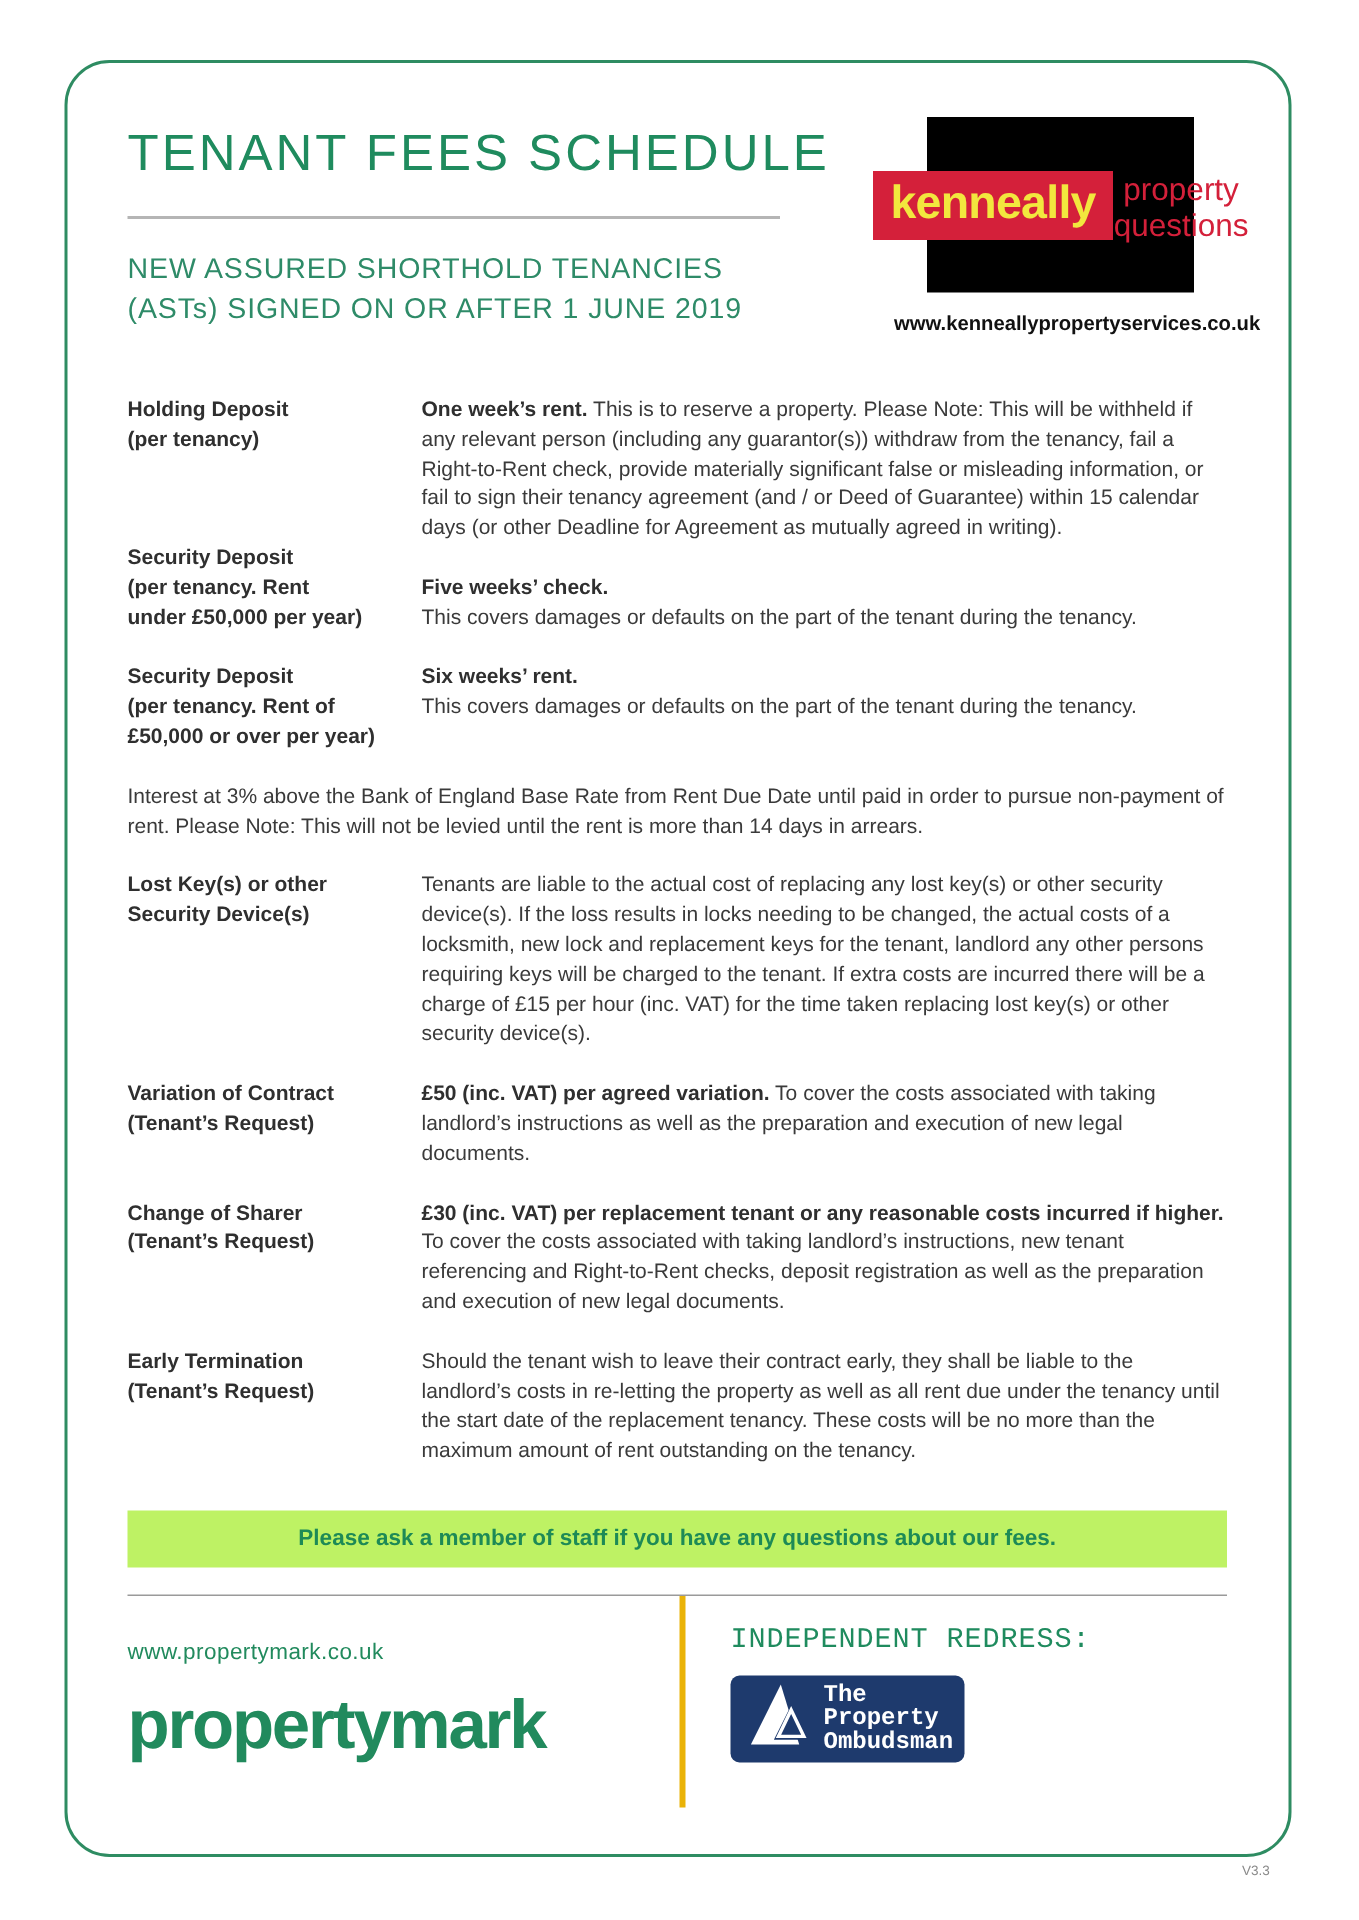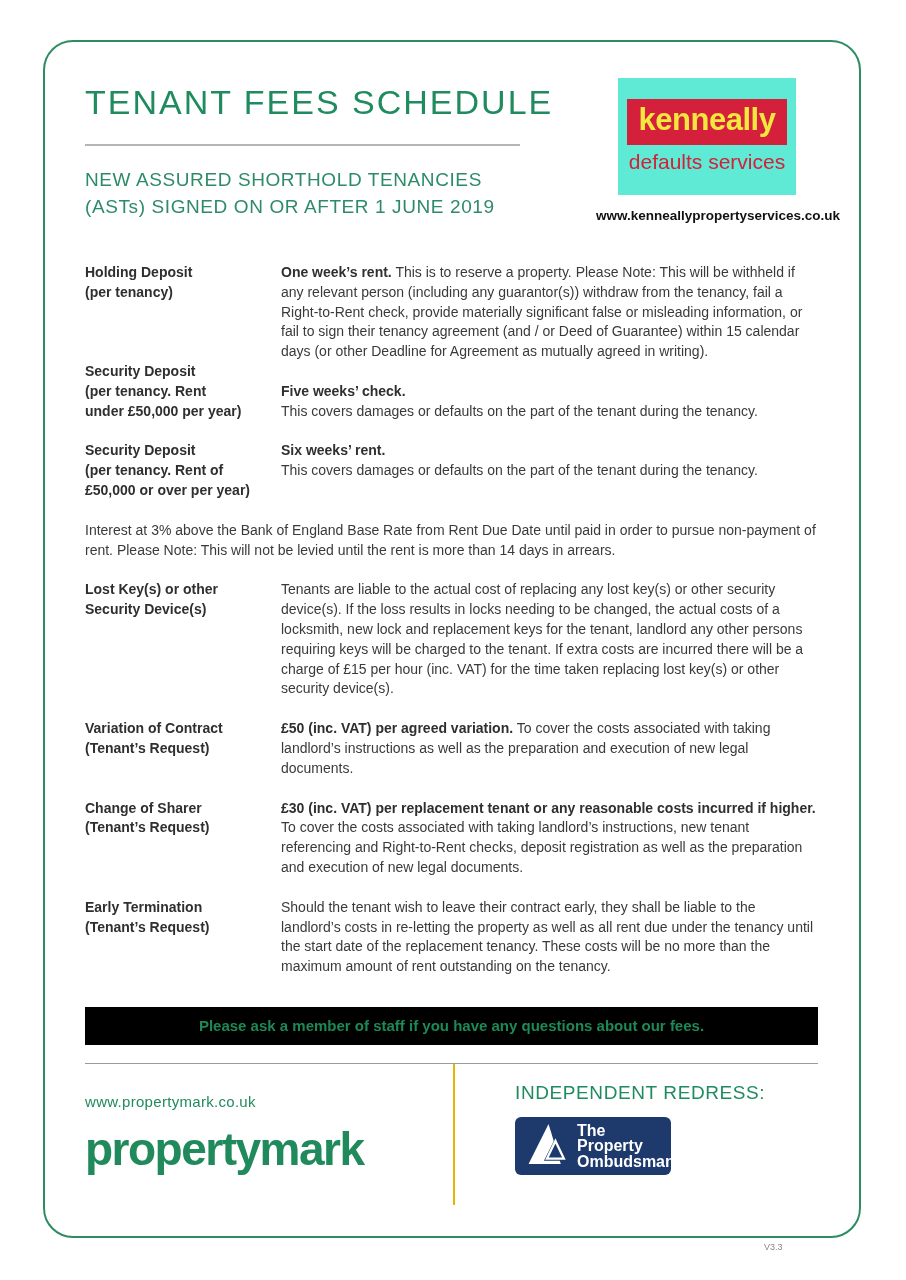--- a/index.html
+++ b/index.html
@@ -41,22 +41,22 @@
     font-size: 19px;
     line-height: 27px;
     color: #2e8b68;
     letter-spacing: 0.6px;
     white-space: pre-line;
   }
   .header-right { width: 222px; text-align: center; margin-top: -2px; }
   .logo-yellow {
     width: 178px; height: 117px;
     margin: 0 auto;
-    background: #5eead4;
-    display: flex; flex-direction: column;
+    background: #000000;
+    display: flex; flex-direction: row;
     align-items: center; justify-content: center;
   }
   .logo-redbox {
     background: #d4203a;
     padding: 3px 12px 7px 12px;
   }
   .logo-name {
     font-size: 31px;
     font-weight: 600;
     color: #f2e73e;
@@ -95,37 +95,37 @@
     line-height: 19.8px;
     color: #3a3a3a;
     white-space: pre-line;
   }
   .fee-desc strong { color: #2f2f2f; }
   .fee-row.offset-desc .fee-desc { padding-top: 19.8px; }
   
   .banner {
     margin-top: 30px;
     height: 38px;
-    background: #000000;
+    background: #bef264;
     display: flex; align-items: center; justify-content: center;
   }
   .banner-text {
     font-size: 15px;
     font-weight: bold;
     color: #1d8a56;
   }
   
   .footer {
     margin-top: 18px;
     border-top: 1px solid #9a9a9a;
     display: flex;
     min-height: 142px;
   }
   .footer-left { width: 368px; padding-top: 18px; }
-  .footer-right { flex: 1; border-left: 2px solid #eab308; padding-left: 60px; padding-top: 18px; }
+  .footer-right { flex: 1; border-left: 4px solid #eab308; padding-left: 30px; padding-top: 18px; font-family: Liberation Mono, monospace; }
   .footer-heading {
     font-size: 19px;
     color: #1f8b5e;
     letter-spacing: 0.6px;
     white-space: nowrap;
   }
   .footer-url {
     margin-top: 11px;
     font-size: 15px;
     color: #218a5d;
@@ -149,21 +149,21 @@
   }
   .tpo-text {
     color: #ffffff;
     font-size: 16px;
     font-weight: bold;
     line-height: 15.5px;
     white-space: pre-line;
   }
   .version {
     position: absolute;
-    left: 764px; top: 1242px;
+    left: 828px; top: 1242px;
     font-size: 9px;
     color: #8a8a8a;
   }
 </style>
 </head>
 <body>
 
 <div class="page-border"></div>
 
 <div class="content">
@@ -173,21 +173,21 @@
       <div class="doc-title">TENANT FEES SCHEDULE</div>
       <div class="title-rule"></div>
       <div class="doc-subtitle">NEW ASSURED SHORTHOLD TENANCIES
 (ASTs) SIGNED ON OR AFTER 1 JUNE 2019</div>
     </div>
     <div class="header-right">
       <div class="logo-yellow">
         <div class="logo-redbox">
           <div class="logo-name">kenneally</div>
         </div>
-        <div class="logo-tagline">defaults services</div>
+        <div class="logo-tagline">property questions</div>
       </div>
       <div class="logo-url">www.kenneallypropertyservices.co.uk</div>
     </div>
   </div>
 
   <div class="fees">
     <div class="fee-row no-gap">
       <div class="fee-label">Holding Deposit
 (per tenancy)</div>
       <div class="fee-desc"><strong>One week’s rent.</strong><span> This is to reserve a property. Please Note: This will be withheld if any relevant person (including any guarantor(s)) withdraw from the tenancy, fail a Right-to-Rent check, provide materially significant false or misleading information, or fail to sign their tenancy agreement (and / or Deed of Guarantee) within 15 calendar days (or other Deadline for Agreement as mutually agreed in writing).</span></div>

